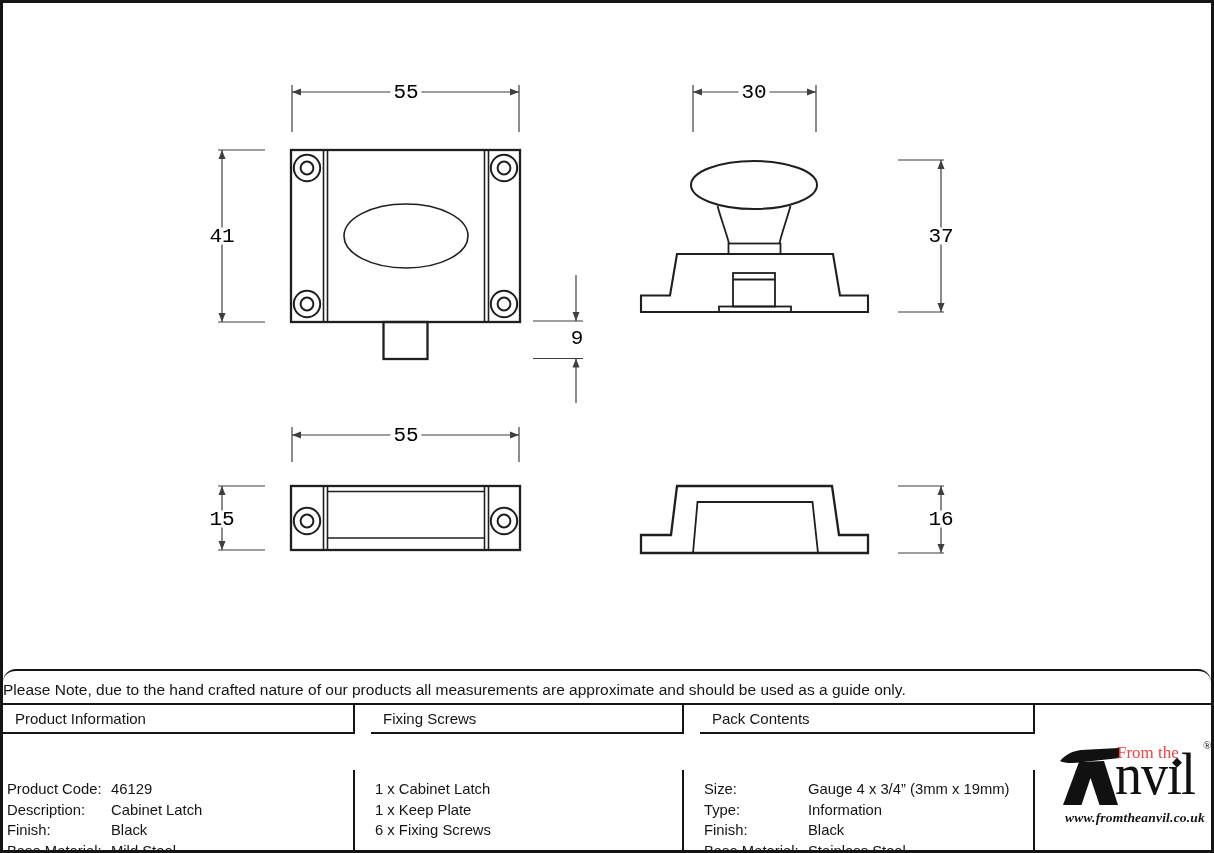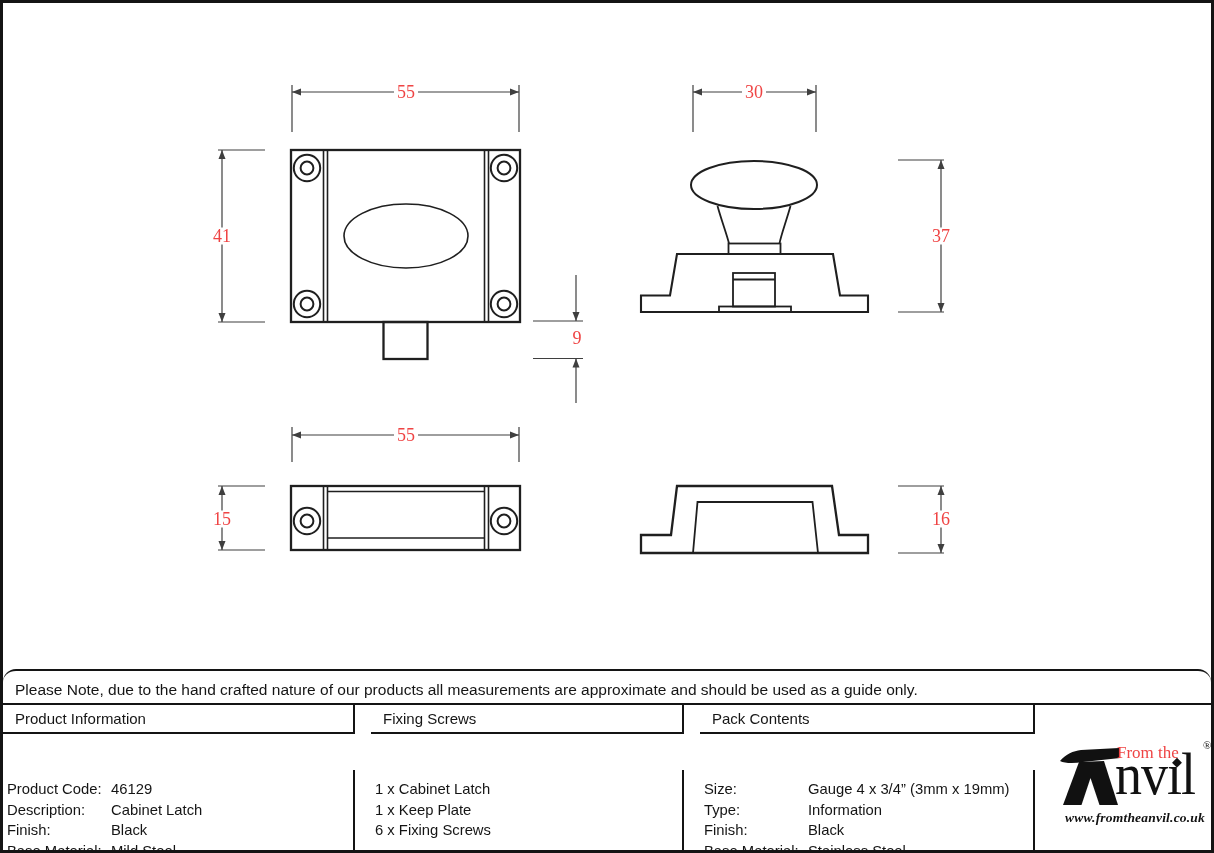--- a/index.html
+++ b/index.html
@@ -6,28 +6,28 @@
   #canvas{
     position:relative;width:1214px;height:853px;background:#ffffff;
     font-family:"Liberation Sans",sans-serif;color:#151515;overflow:hidden;
   }
   #border-overlay{position:absolute;inset:0;border:3px solid #141414;pointer-events:none;z-index:40;}
   
   #drawing-svg{position:absolute;left:0;top:0;}
   .dim-label{
     position:absolute;transform:translate(-50%,-50%);
     background:#ffffff;padding:0 3px;
-    font-family:Liberation Serif, serif;
-    font-size:18px;color:#ef4444;line-height:17px;z-index:5;
+    font-family:Liberation Mono, monospace;
+    font-size:21px;color:#000000;line-height:17px;z-index:5;
   }
   
   #note-row{
     position:absolute;left:3px;right:3px;top:669px;height:40px;
     border-top:2.5px solid #141414;box-sizing:border-box;
-    display:flex;align-items:center;padding-left:12px;
+    display:flex;align-items:center;
     font-size:15.5px;
     border-radius:13px;
   }
   
   #spec-table{
     position:absolute;left:3px;right:3px;top:703px;bottom:3px;
     border-top:2.5px solid #141414;box-sizing:border-box;
     display:grid;grid-template-columns:352px 313px 335px 1fr;
     grid-template-rows:29px 1fr;
     gap:16px;

